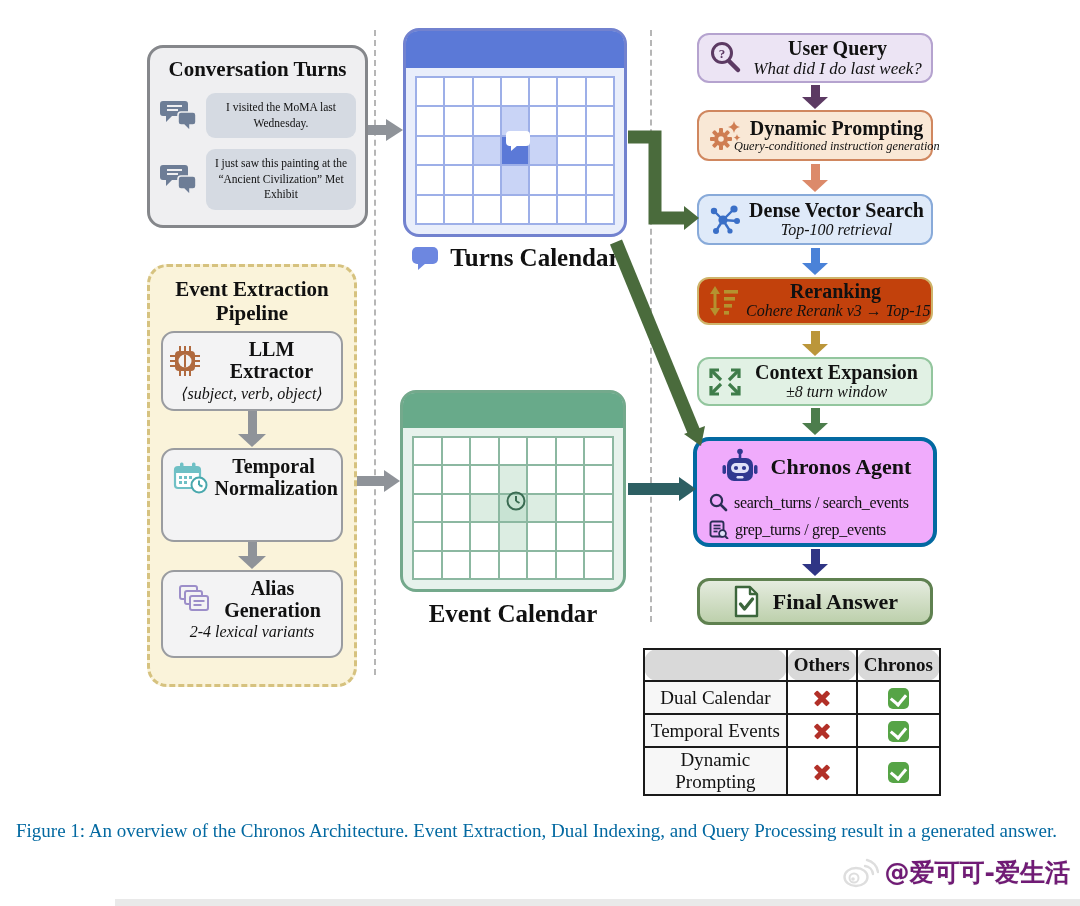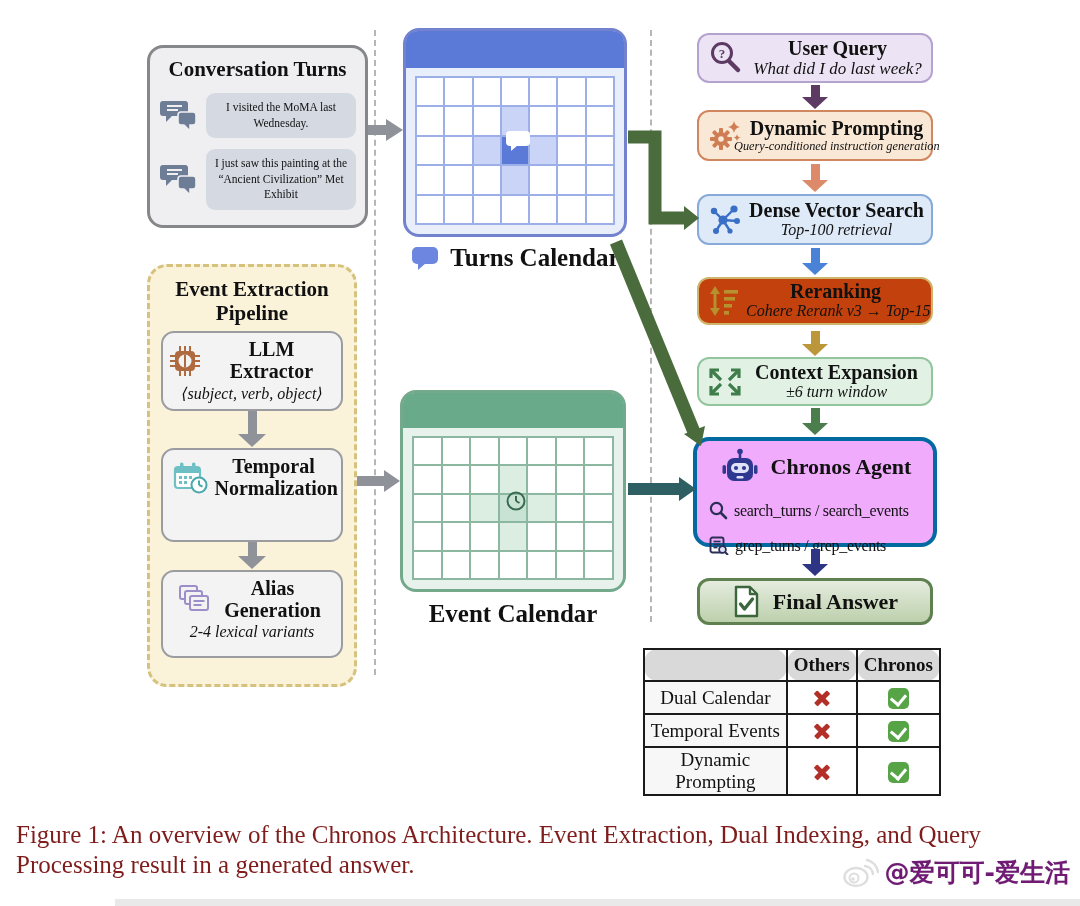--- a/index.html
+++ b/index.html
@@ -67,21 +67,21 @@
   .varrow{position:absolute;left:801px;width:28px;display:flex;flex-direction:column;align-items:center;}
   .varrow .shaft{width:9px;flex:1;}
   .varrow .head{width:0;height:0;border-left:13px solid transparent;
                 border-right:13px solid transparent;border-top:12px solid;}
 
   
   .agent{left:693px;top:437px;width:244px;height:110px;background:#f0abfc;
          border:4px solid #0369a1;border-radius:16px;box-sizing:border-box;padding:7px 10px 0;}
   .agent-head{display:flex;align-items:center;justify-content:center;gap:10px;}
   .agent-title{font-size:22px;font-weight:bold;}
-  .tool-row{display:flex;align-items:center;gap:6px;margin-top:16px;padding-left:2px;}
+  .tool-row{display:flex;align-items:center;gap:6px;margin-top:8px;padding-left:2px;}
   .tool-row .tool-label{font-size:16px;letter-spacing:-0.3px;white-space:nowrap;}
 
   
   .final{left:697px;top:578px;width:236px;height:47px;border:3px solid #5f8150;border-radius:12px;
          box-sizing:border-box;background:linear-gradient(#e5ecdf,#bdd0ac);
          display:flex;align-items:center;justify-content:center;gap:13px;}
   .final-title{font-size:22px;font-weight:bold;}
 
   
   .cmp{left:643px;top:648px;width:298px;border-collapse:collapse;background:#fff;}
@@ -94,21 +94,21 @@
   .xmark::before,.xmark::after{content:"";position:absolute;left:2px;top:9px;width:18px;height:4.5px;
         background:#b23028;border-radius:1px;}
   .xmark::before{transform:rotate(45deg);}
   .xmark::after{transform:rotate(-45deg);}
   .check{position:relative;display:inline-block;width:21px;height:21px;background:#56a446;
          border-radius:5px;vertical-align:middle;}
   .check::after{content:"";position:absolute;left:5px;top:3px;width:8px;height:11px;
         border:solid #fff;border-width:0 3px 3px 0;transform:rotate(40deg);}
 
   
-  .caption{left:16px;top:820px;width:1046px;font-size:25px;line-height:1.18;color:#7f1d1d;}
+  .caption{left:16px;top:820px;width:1046px;font-size:19px;line-height:1.18;color:#0369a1;}
   .wm{right:10px;top:856px;display:flex;align-items:center;gap:6px;color:#701a75;
       font-family:"DejaVu Sans",sans-serif;font-size:25px;font-weight:bold;
       text-shadow:0 0 1px #c8c8c8;}
   .bottom-strip{left:115px;top:899px;width:965px;height:7px;background:#e9e9e9;}
 </style>
 </head>
 <body>
 
 <div id="canvas">
 
@@ -434,21 +434,21 @@
         <path d="M23 3 H31 V11"></path>
           <line x1="30" y1="4" x2="21" y2="13"></line>
         <path d="M3 19 V27 H11"></path>
           <line x1="4" y1="26" x2="13" y2="17"></line>
         <path d="M31 19 V27 H23"></path>
           <line x1="30" y1="26" x2="21" y2="17"></line>
       </svg>
     </span>
     <div class="fb-text">
       <div class="fb-title">Context Expansion</div>
-      <div class="fb-sub">±6 turn window</div>
+      <div class="fb-sub">±8 turn window</div>
     </div>
   </div>
   <div class="varrow" style="top:408px;height:27px;">
     <div class="shaft" style="background:#4c7d4c;"></div>
       <div class="head" style="border-top-color:#4c7d4c;"></div>
   </div>
 
   <div class="abs agent">
     <div class="agent-head">
       <span>

